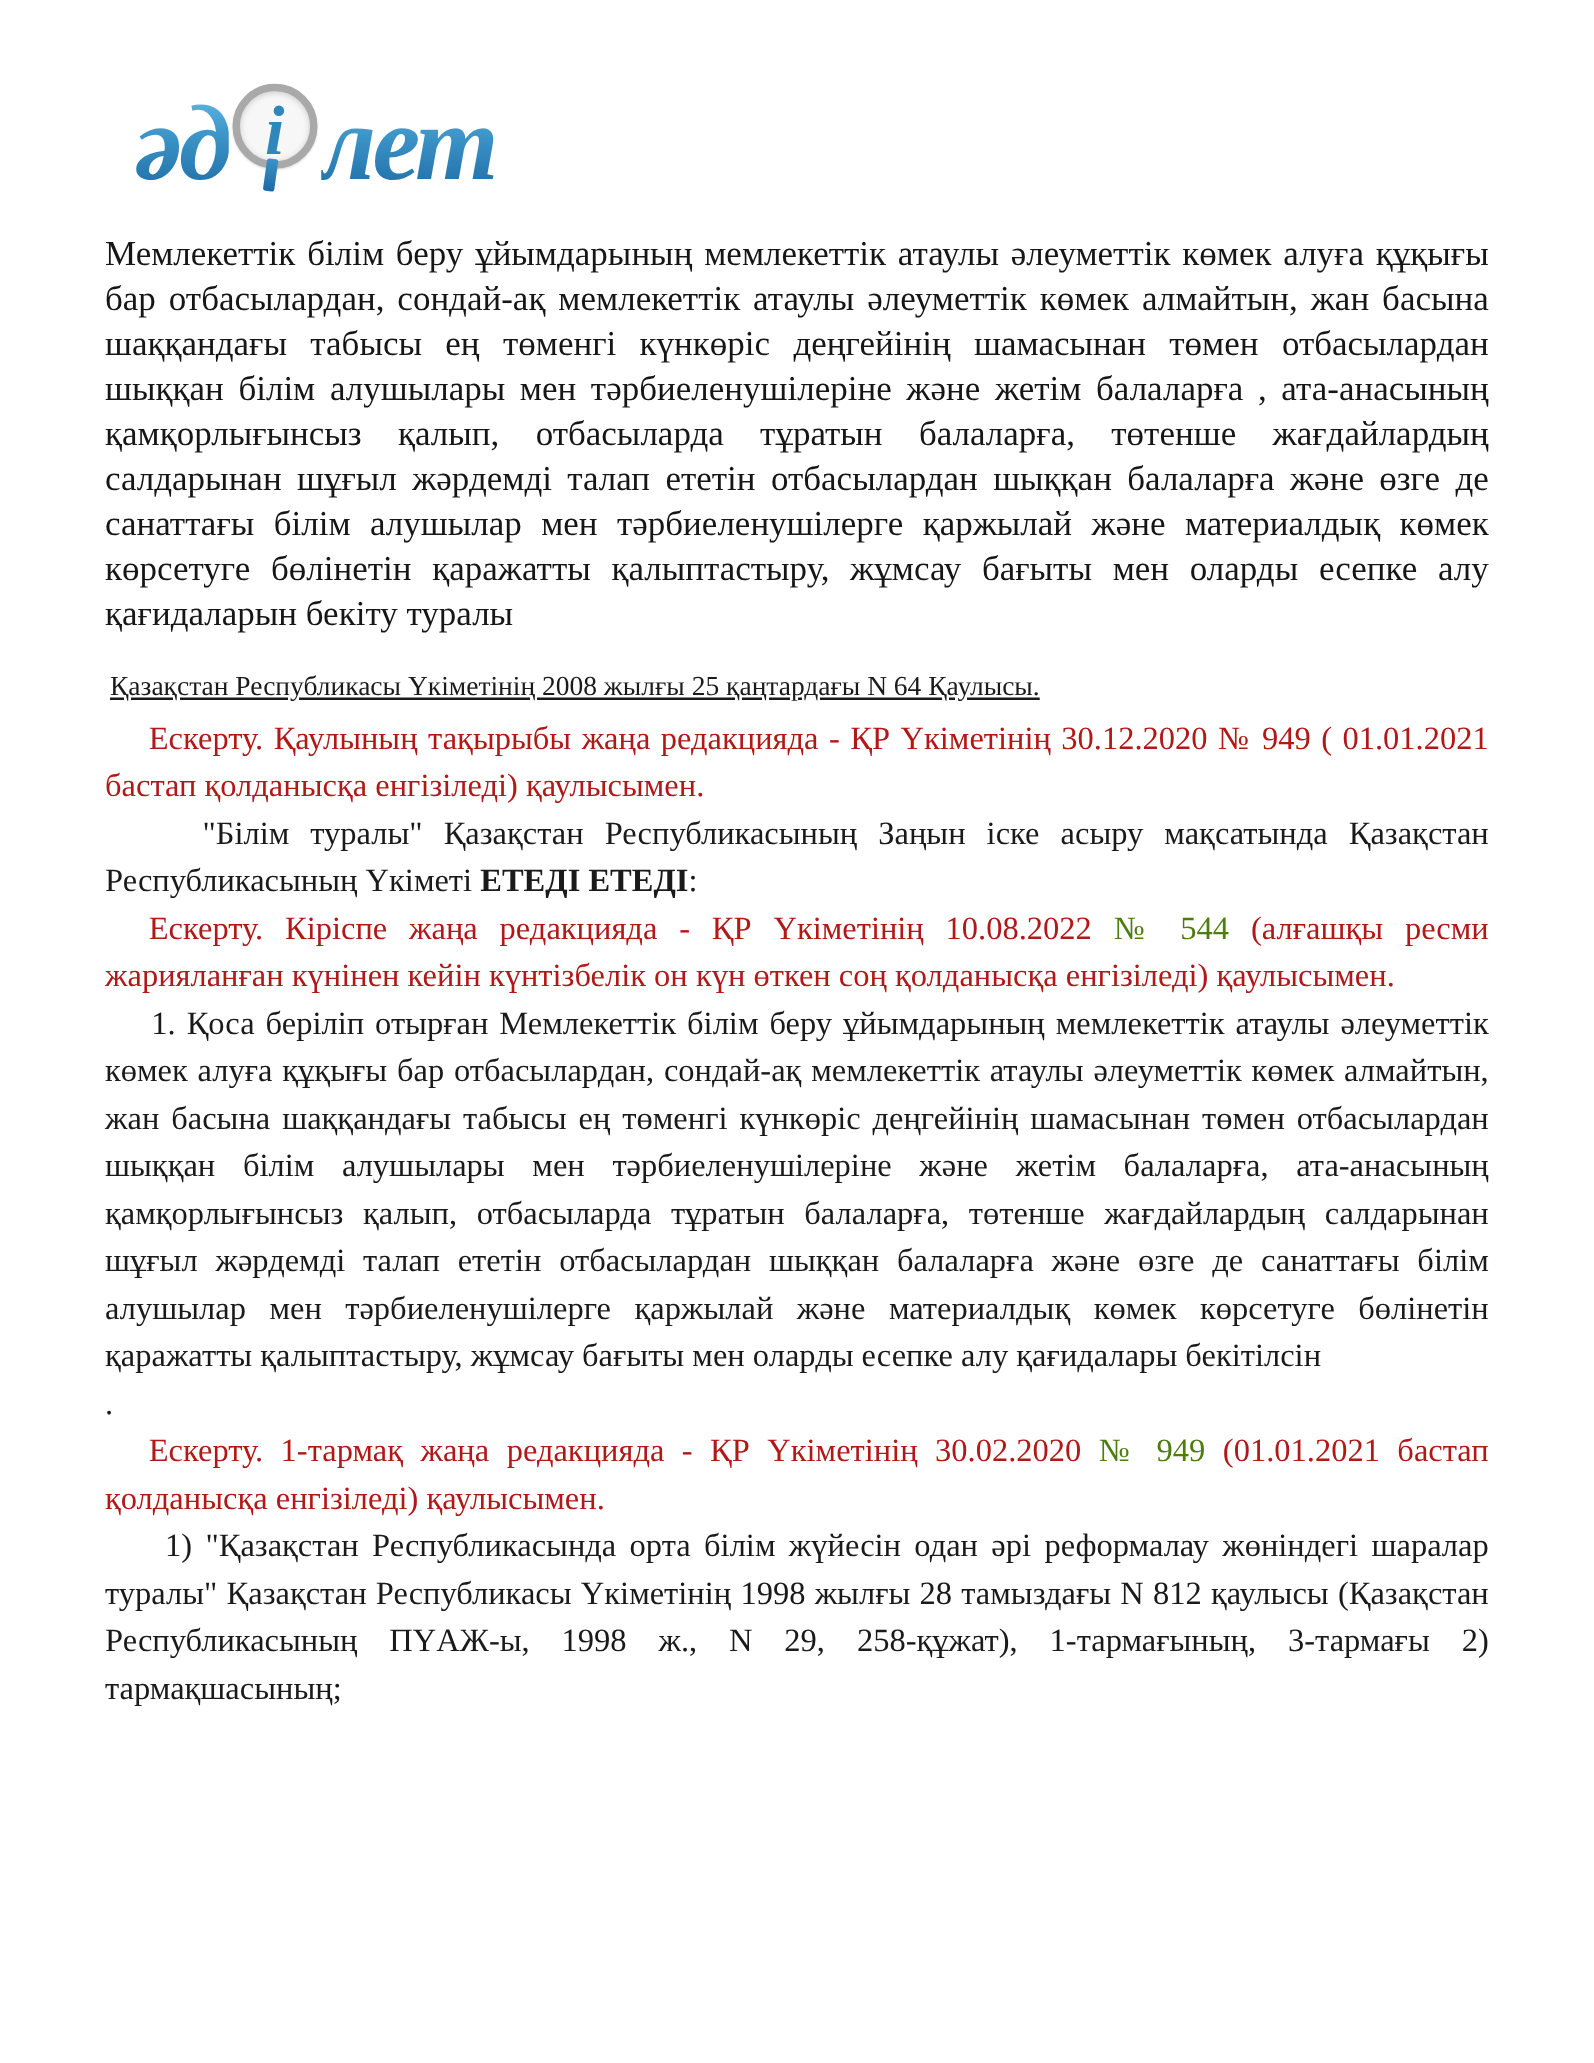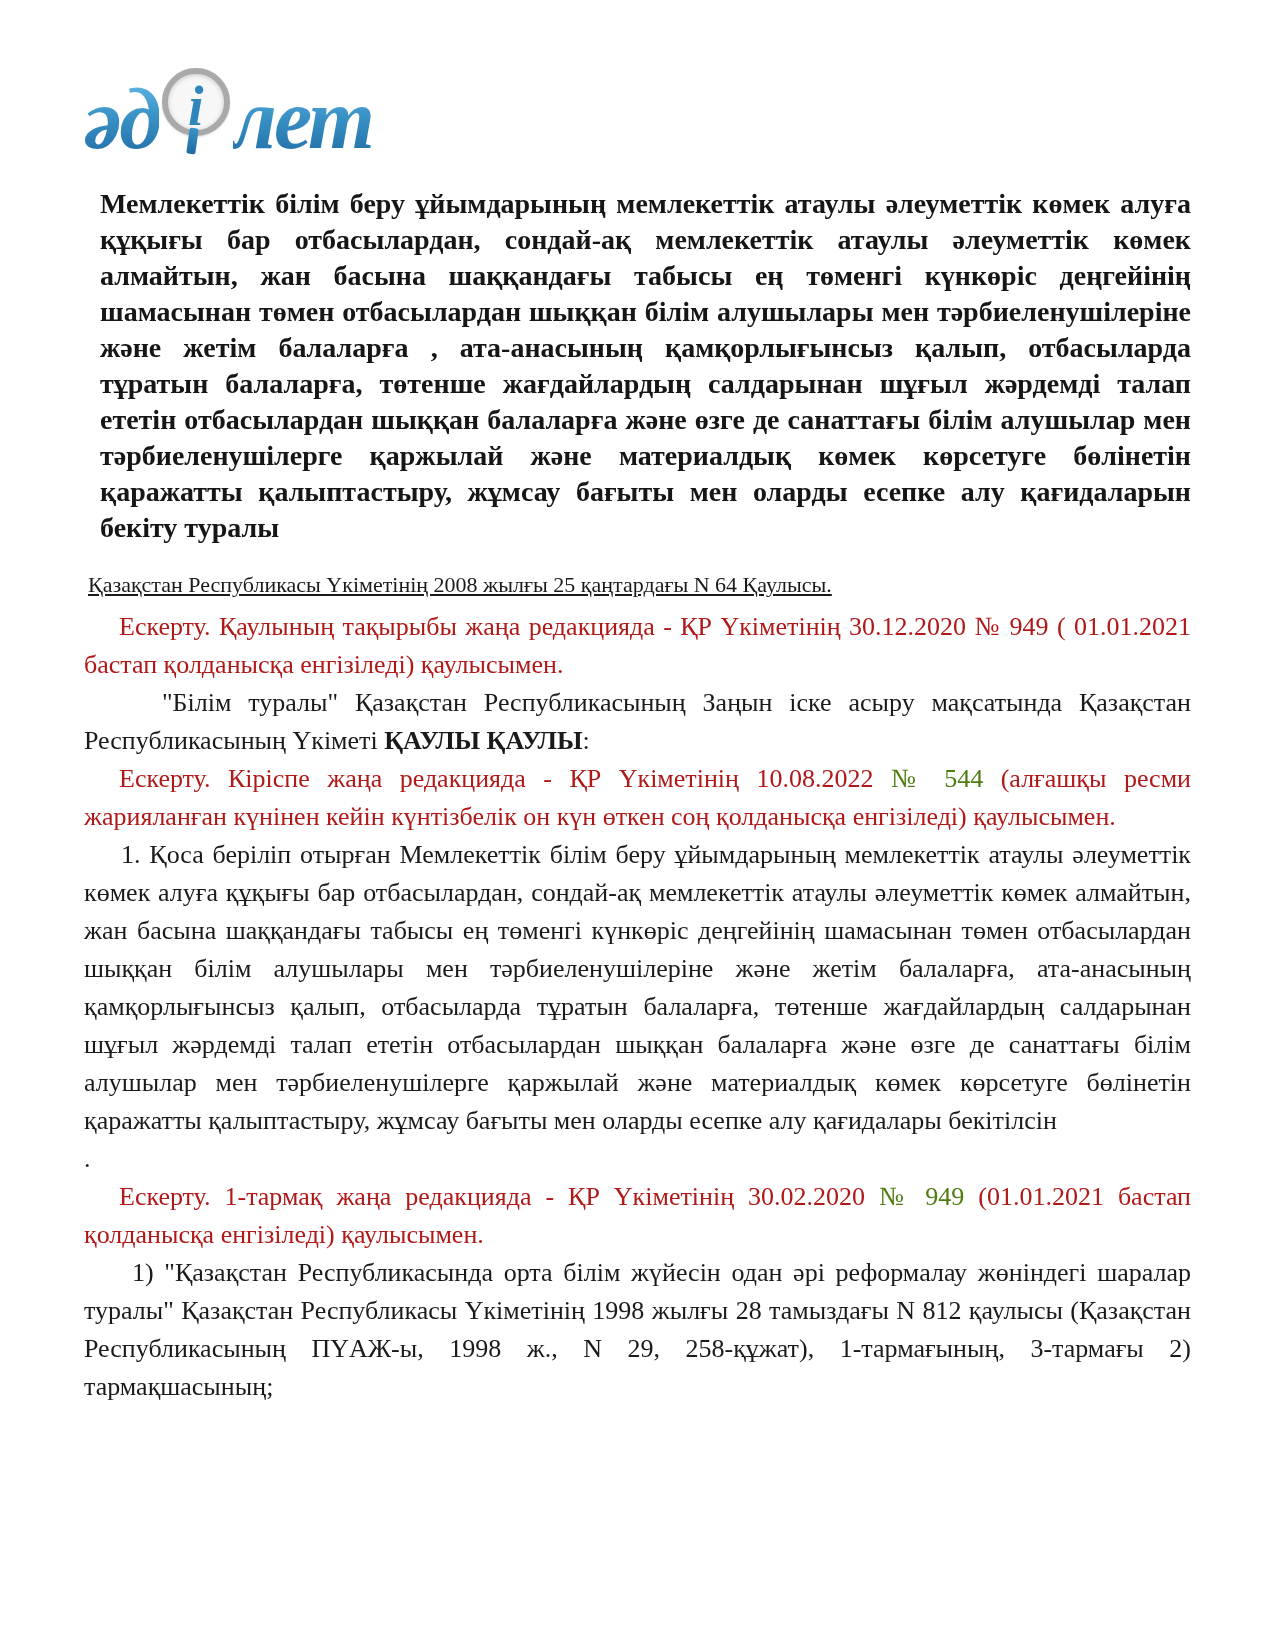--- a/index.html
+++ b/index.html
@@ -12,24 +12,25 @@
   }
   .page {
     box-sizing:border-box;
     width:1275px; height:1650px;
     padding:66px 84px 0 84px;
     background:#ffffff;
   }
 
   
   .logo {
-    display:flex; align-items:flex-end;
+    display:flex; align-items:center;
     height:96px; margin-bottom:24px;
     font-weight:bold; font-style:italic; line-height:1;
     user-select:none;
+    margin-left:24px;
   }
   .logo-part {
     font-size:86px;
     background:linear-gradient(180deg,#63bce8 0%,#3b93c6 45%,#1d6ba3 100%);
     -webkit-background-clip:text; background-clip:text;
     color:transparent;
     letter-spacing:-3px;
   }
   .lens {
     position:relative;
@@ -49,23 +50,23 @@
   .lens-stem {
     position:absolute; bottom:-24px; left:20px;
     width:9px; height:26px;
     background:linear-gradient(180deg,#3b93c6,#1d6ba3);
     border-radius:2px;
     transform:rotate(8deg);
   }
 
   
   .doc-title {
-    font-size:28px; line-height:36px; font-weight:bold;
+    font-size:28px; line-height:36px; font-weight:normal;
     text-align:justify;
-    margin:0 0 20px 16px;
+    margin:0 0 20px 0;
     color:#161616;
   }
   .subtitle {
     font-size:22px; line-height:38px;
     margin:4px;
     text-decoration:underline;
   }
   p.note {
     font-size:26px; line-height:38px;
     margin:0;
@@ -104,21 +105,21 @@
 
   <h1 class="doc-title">Мемлекеттік білім беру ұйымдарының мемлекеттік атаулы әлеуметтік көмек алуға құқығы бар отбасылардан, сондай-ақ мемлекеттік атаулы әлеуметтік көмек алмайтын, жан басына шаққандағы табысы ең төменгі күнкөріс деңгейінің шамасынан төмен отбасылардан шыққан білім алушылары мен тәрбиеленушілеріне және жетім балаларға , ата-анасының қамқорлығынсыз қалып, отбасыларда тұратын балаларға, төтенше жағдайлардың салдарынан шұғыл жәрдемді талап ететін отбасылардан шыққан балаларға және өзге де санаттағы білім алушылар мен тәрбиеленушілерге қаржылай және материалдық көмек көрсетуге бөлінетін қаражатты қалыптастыру, жұмсау бағыты мен оларды есепке алу қағидаларын бекіту туралы</h1>
 
   <p class="subtitle">Қазақстан Республикасы Үкіметінің 2008 жылғы 25 қаңтардағы N 64 Қаулысы.</p>
 
   <p class="note">
     <span>Ескерту. Қаулының тақырыбы жаңа редакцияда - ҚР Үкіметінің 30.12.2020 № 949 ( 01.01.2021 бастап қолданысқа енгізіледі) қаулысымен.</span>
   </p>
 
   <p class="body-p intro">
-    <span>"Білім туралы" Қазақстан Республикасының Заңын іске асыру мақсатында Қазақстан Республикасының Үкіметі </span><span class="bold">ҚАУЛЫ ҚАУЛЫ</span><span>:</span>
+    <span>"Білім туралы" Қазақстан Республикасының Заңын іске асыру мақсатында Қазақстан Республикасының Үкіметі </span><span class="bold">ЕТЕДІ ЕТЕДІ</span><span>:</span>
   </p>
 
   <p class="note">
     <span>Ескерту. Кіріспе жаңа редакцияда - ҚР Үкіметінің 10.08.2022 </span><span class="black-seg">№ 544 </span><span>(алғашқы ресми жарияланған күнінен кейін күнтізбелік он күн өткен соң қолданысқа енгізіледі) қаулысымен.</span>
   </p>
 
   <p class="body-p">1. Қоса беріліп отырған Мемлекеттік білім беру ұйымдарының мемлекеттік атаулы әлеуметтік көмек алуға құқығы бар отбасылардан, сондай-ақ мемлекеттік атаулы әлеуметтік көмек алмайтын, жан басына шаққандағы табысы ең төменгі күнкөріс деңгейінің шамасынан төмен отбасылардан шыққан білім алушылары мен тәрбиеленушілеріне және жетім балаларға, ата-анасының қамқорлығынсыз қалып, отбасыларда тұратын балаларға, төтенше жағдайлардың салдарынан шұғыл жәрдемді талап ететін отбасылардан шыққан балаларға және өзге де санаттағы білім алушылар мен тәрбиеленушілерге қаржылай және материалдық көмек көрсетуге бөлінетін қаражатты қалыптастыру, жұмсау бағыты мен оларды есепке алу қағидалары бекітілсін</p>
   <p class="period-line">.</p>
 
   <p class="note">

